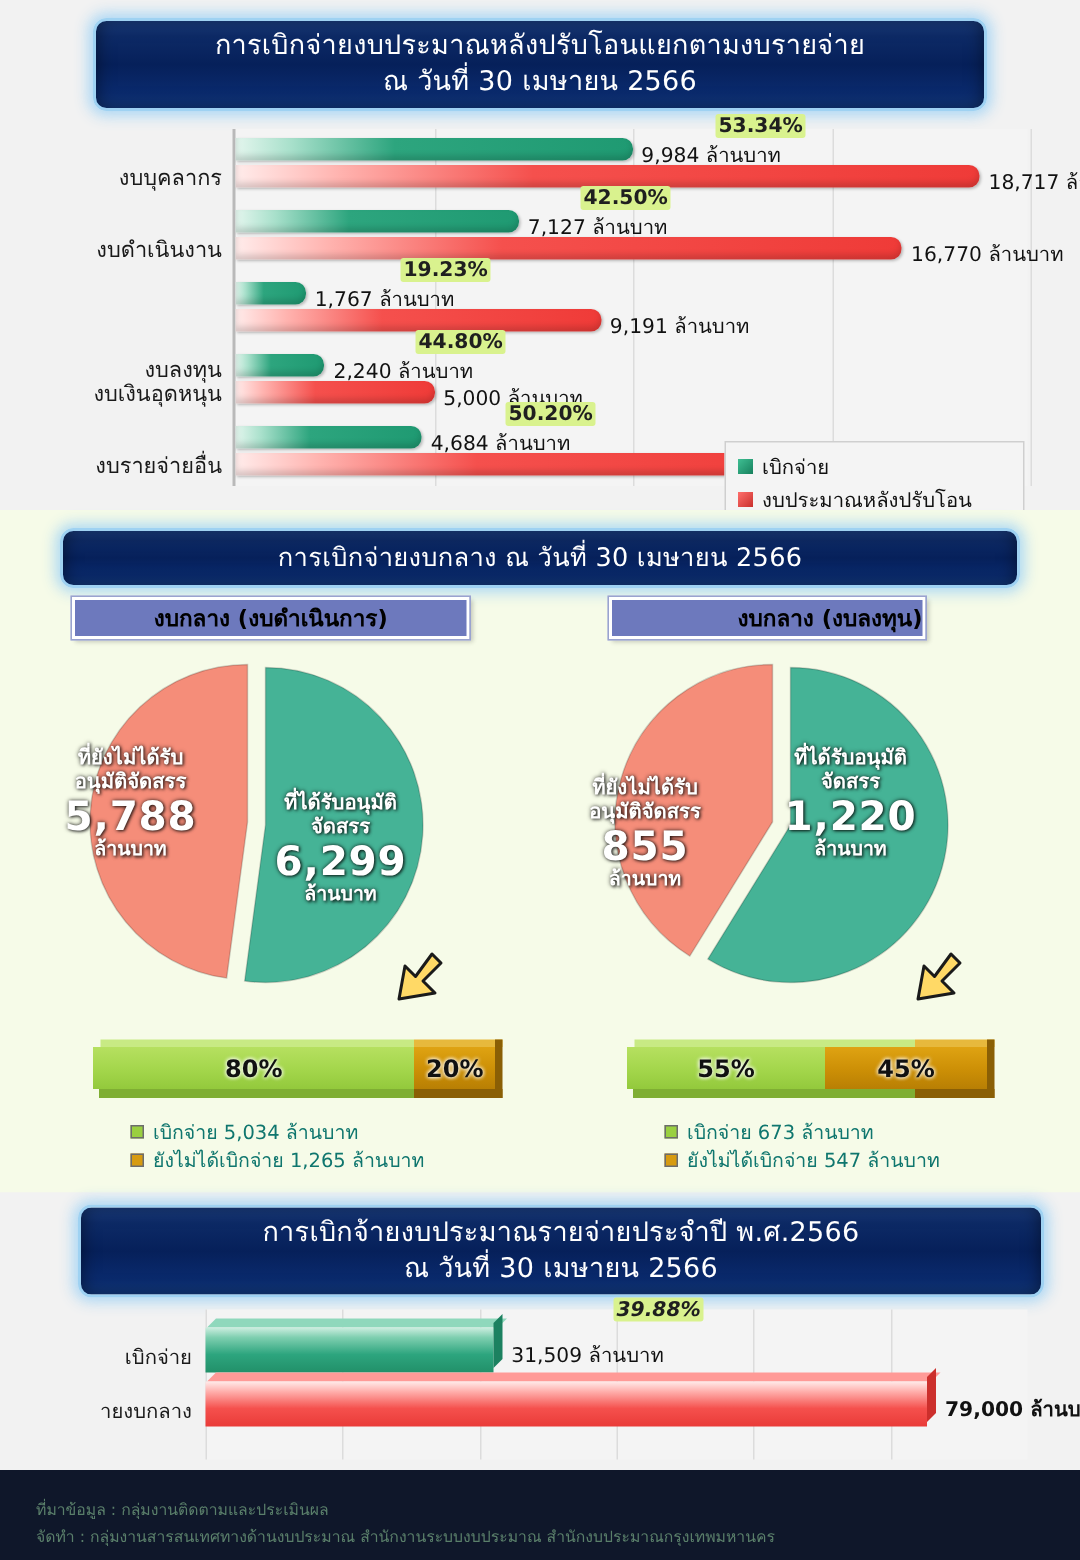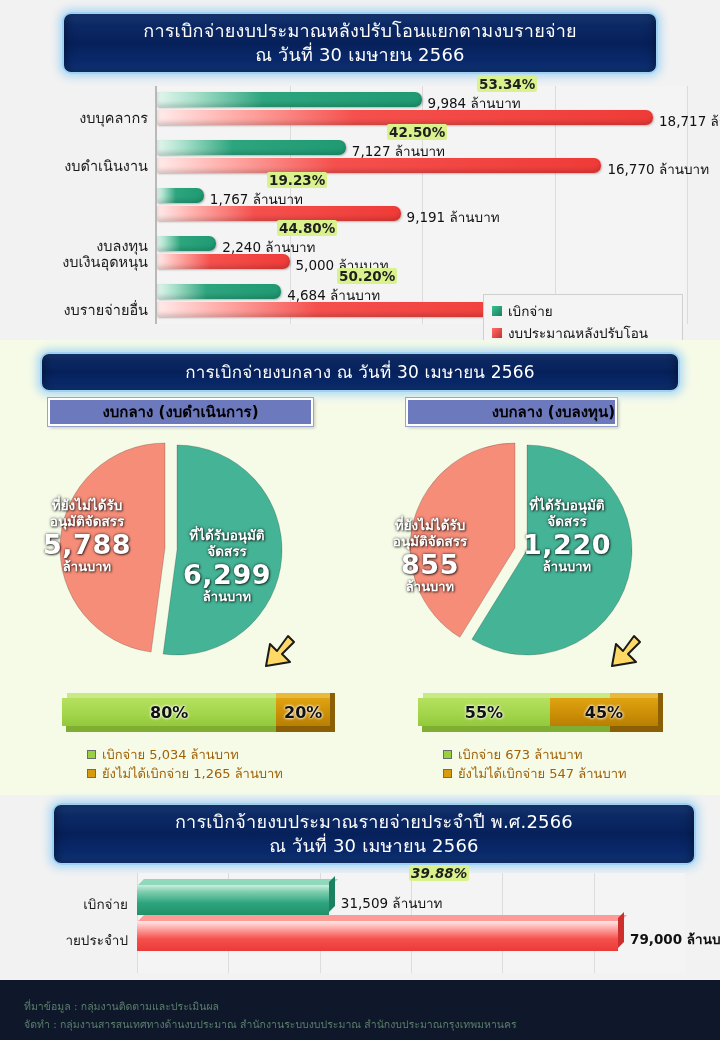--- a/index.html
+++ b/index.html
@@ -119,21 +119,21 @@
   }
   .pbar .cap3d {
     position: absolute; top: -5px; left: 5px; right: -5px; height: 5px;
     background: linear-gradient(90deg,#c8ea84 0%,#c8ea84 78%,#e7b93c 78%,#e7b93c 100%);
   }
   .pbar .side3d {
     position: absolute; right: -5px; top: -5px; width: 5px; height: 39px;
     background: #8a5f05;
   }
 
-  .plegend { position: absolute; font-size: 13px; color: #a16207; }
+  .plegend { position: absolute; font-size: 13px; color: #0f766e; }
   .plegend .lrow { display: flex; align-items: center; height: 19px; white-space: nowrap; }
   .sq { width: 9px; height: 9px; margin-right: 6px; flex: 0 0 auto; border: 1px solid #6c6c6c; }
   .sq.green { background: #9ad040; }
   .sq.gold  { background: #d79b10; }
 
   
   #chart3 { position: absolute; left: 0; top: 78px; width: 720px; height: 105px; }
   #plot3 {
     position: absolute; left: 137px; top: 0; width: 548px; height: 100px;
     background: #f4f4f4;
@@ -332,21 +332,21 @@
           <div class="vallabel" style="left: 203.855px; top: 19px; font-weight: normal;">31,509 ล้านบาท</div>
           <div class="bar3d red" style="left: 0px; top: 48px; width: 481.022px;">
             <div class="top3d"></div>
                    <div class="face"></div>
                    <div class="side3d"></div>
           </div>
           <div class="vallabel" style="left: 493.022px; top: 55px; font-weight: bold;">79,000 ล้านบาท</div>
           <div class="pct" style="left: 272px; top: -8px; font-style: italic;">39.88%</div>
         </div>
     <div class="cat3" style="left: 0px; width: 128px; top: 20px;">เบิกจ่าย</div>
-        <div class="cat3" style="left: 0px; width: 128px; top: 56px;">ายประจำป</div>
+        <div class="cat3" style="left: 0px; width: 128px; top: 56px;">ายงบกลาง</div>
       </div>
   </div>
 
   <div class="section" id="section-footer">
     <div class="footline" style="top:18px">ที่มาข้อมูล  :  กลุ่มงานติดตามและประเมินผล</div>
     <div class="footline" style="top:36px">จัดทำ : กลุ่มงานสารสนเทศทางด้านงบประมาณ  สำนักงานระบบงบประมาณ  สำนักงบประมาณกรุงเทพมหานคร</div>
   </div>
 
 </div>
 

